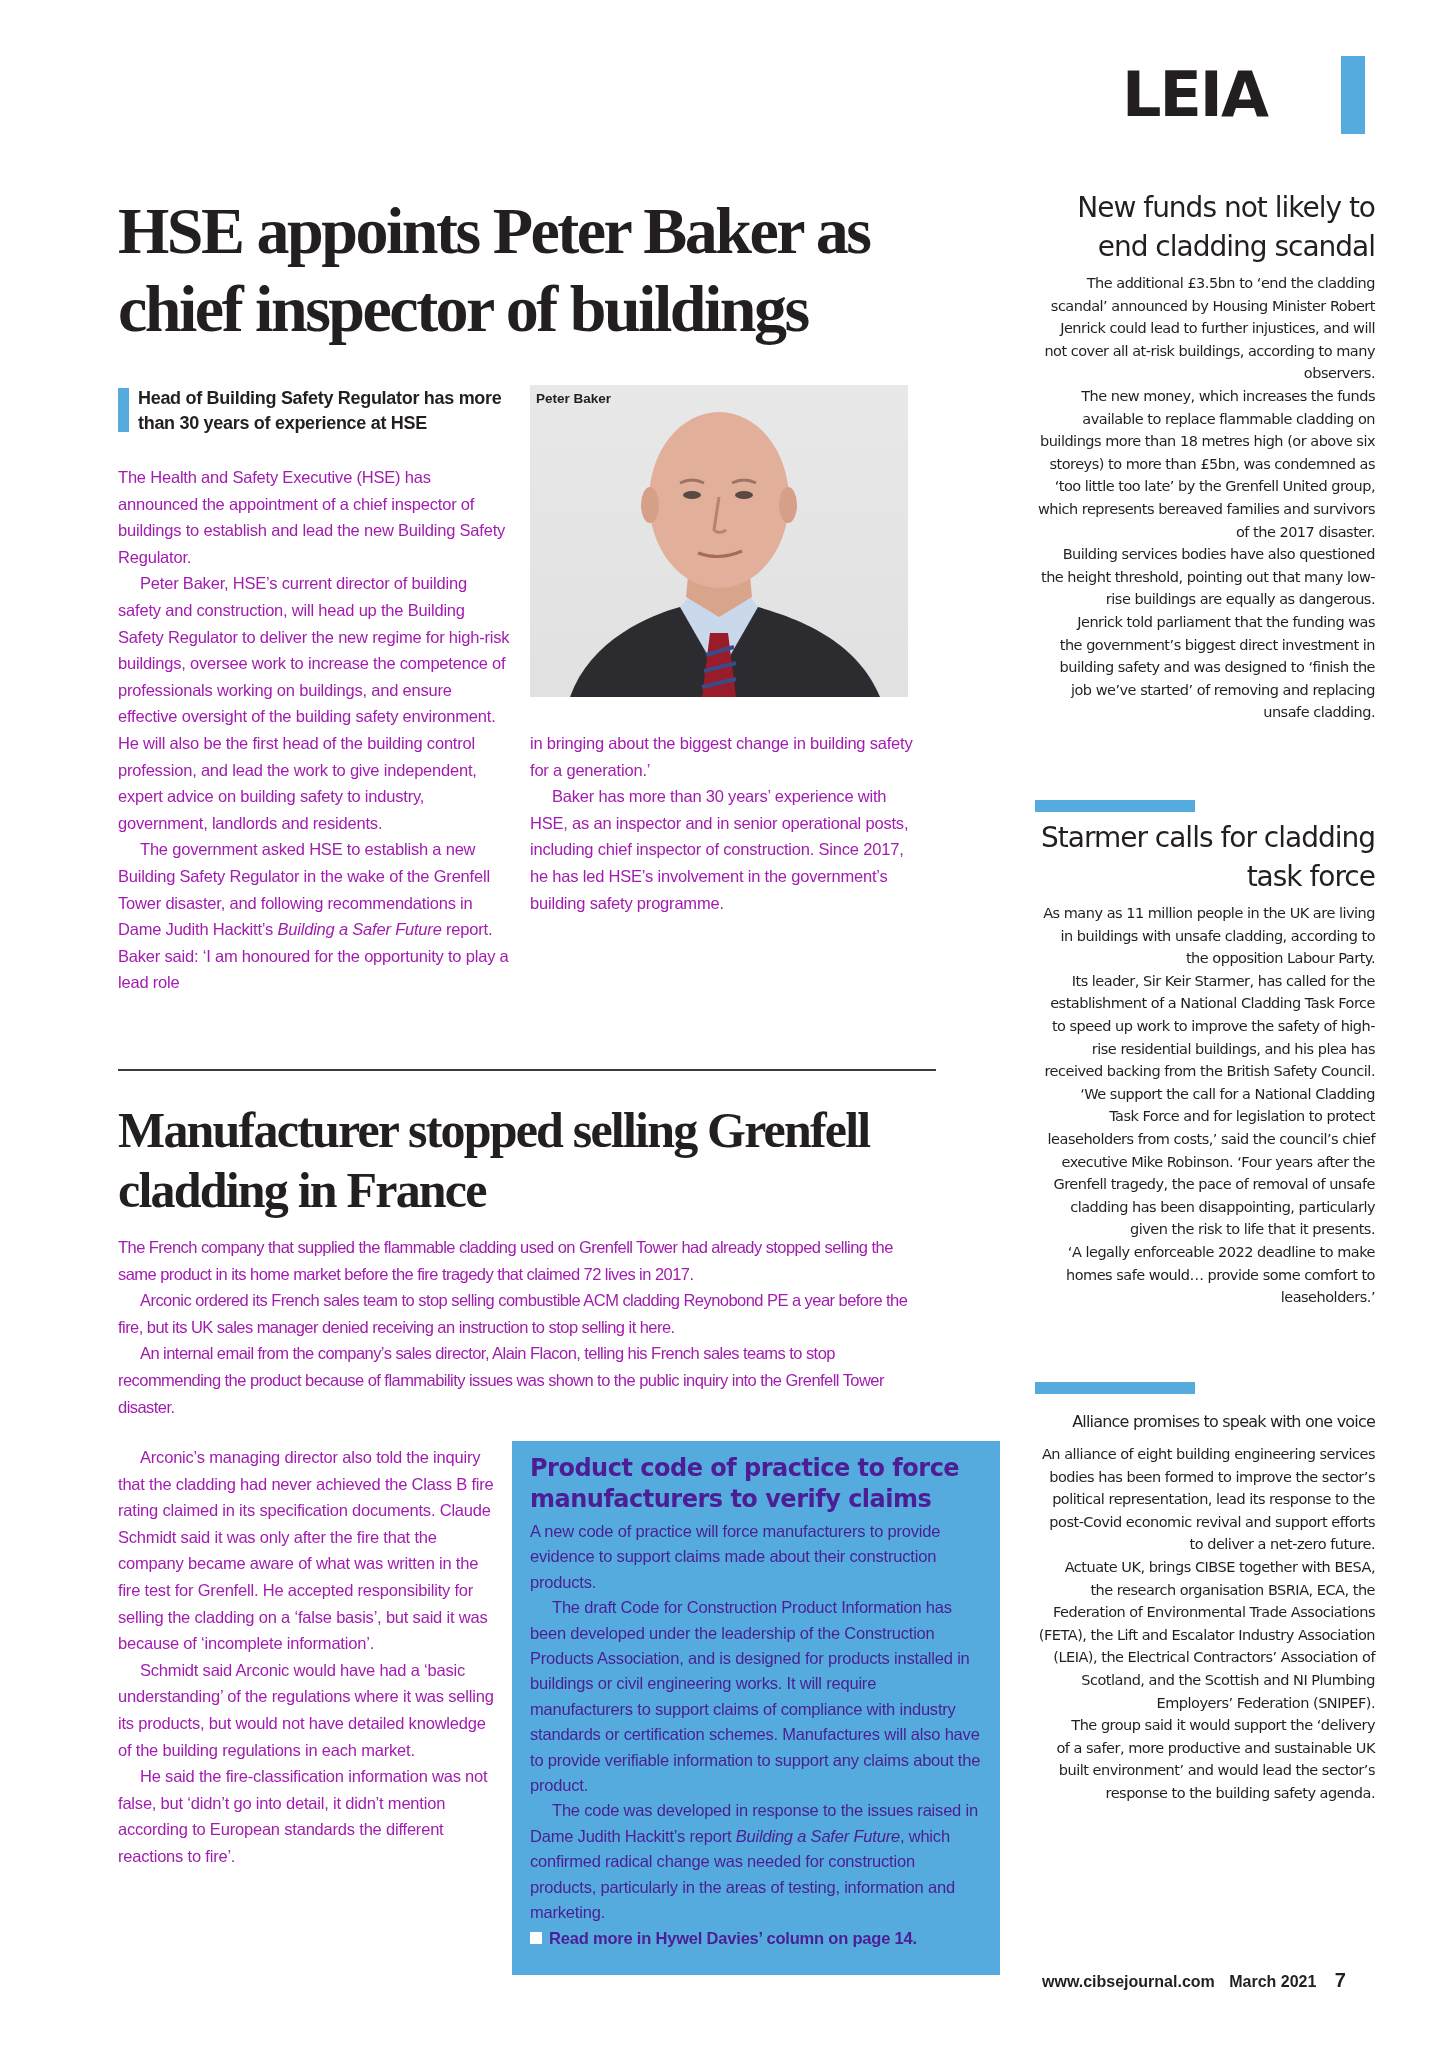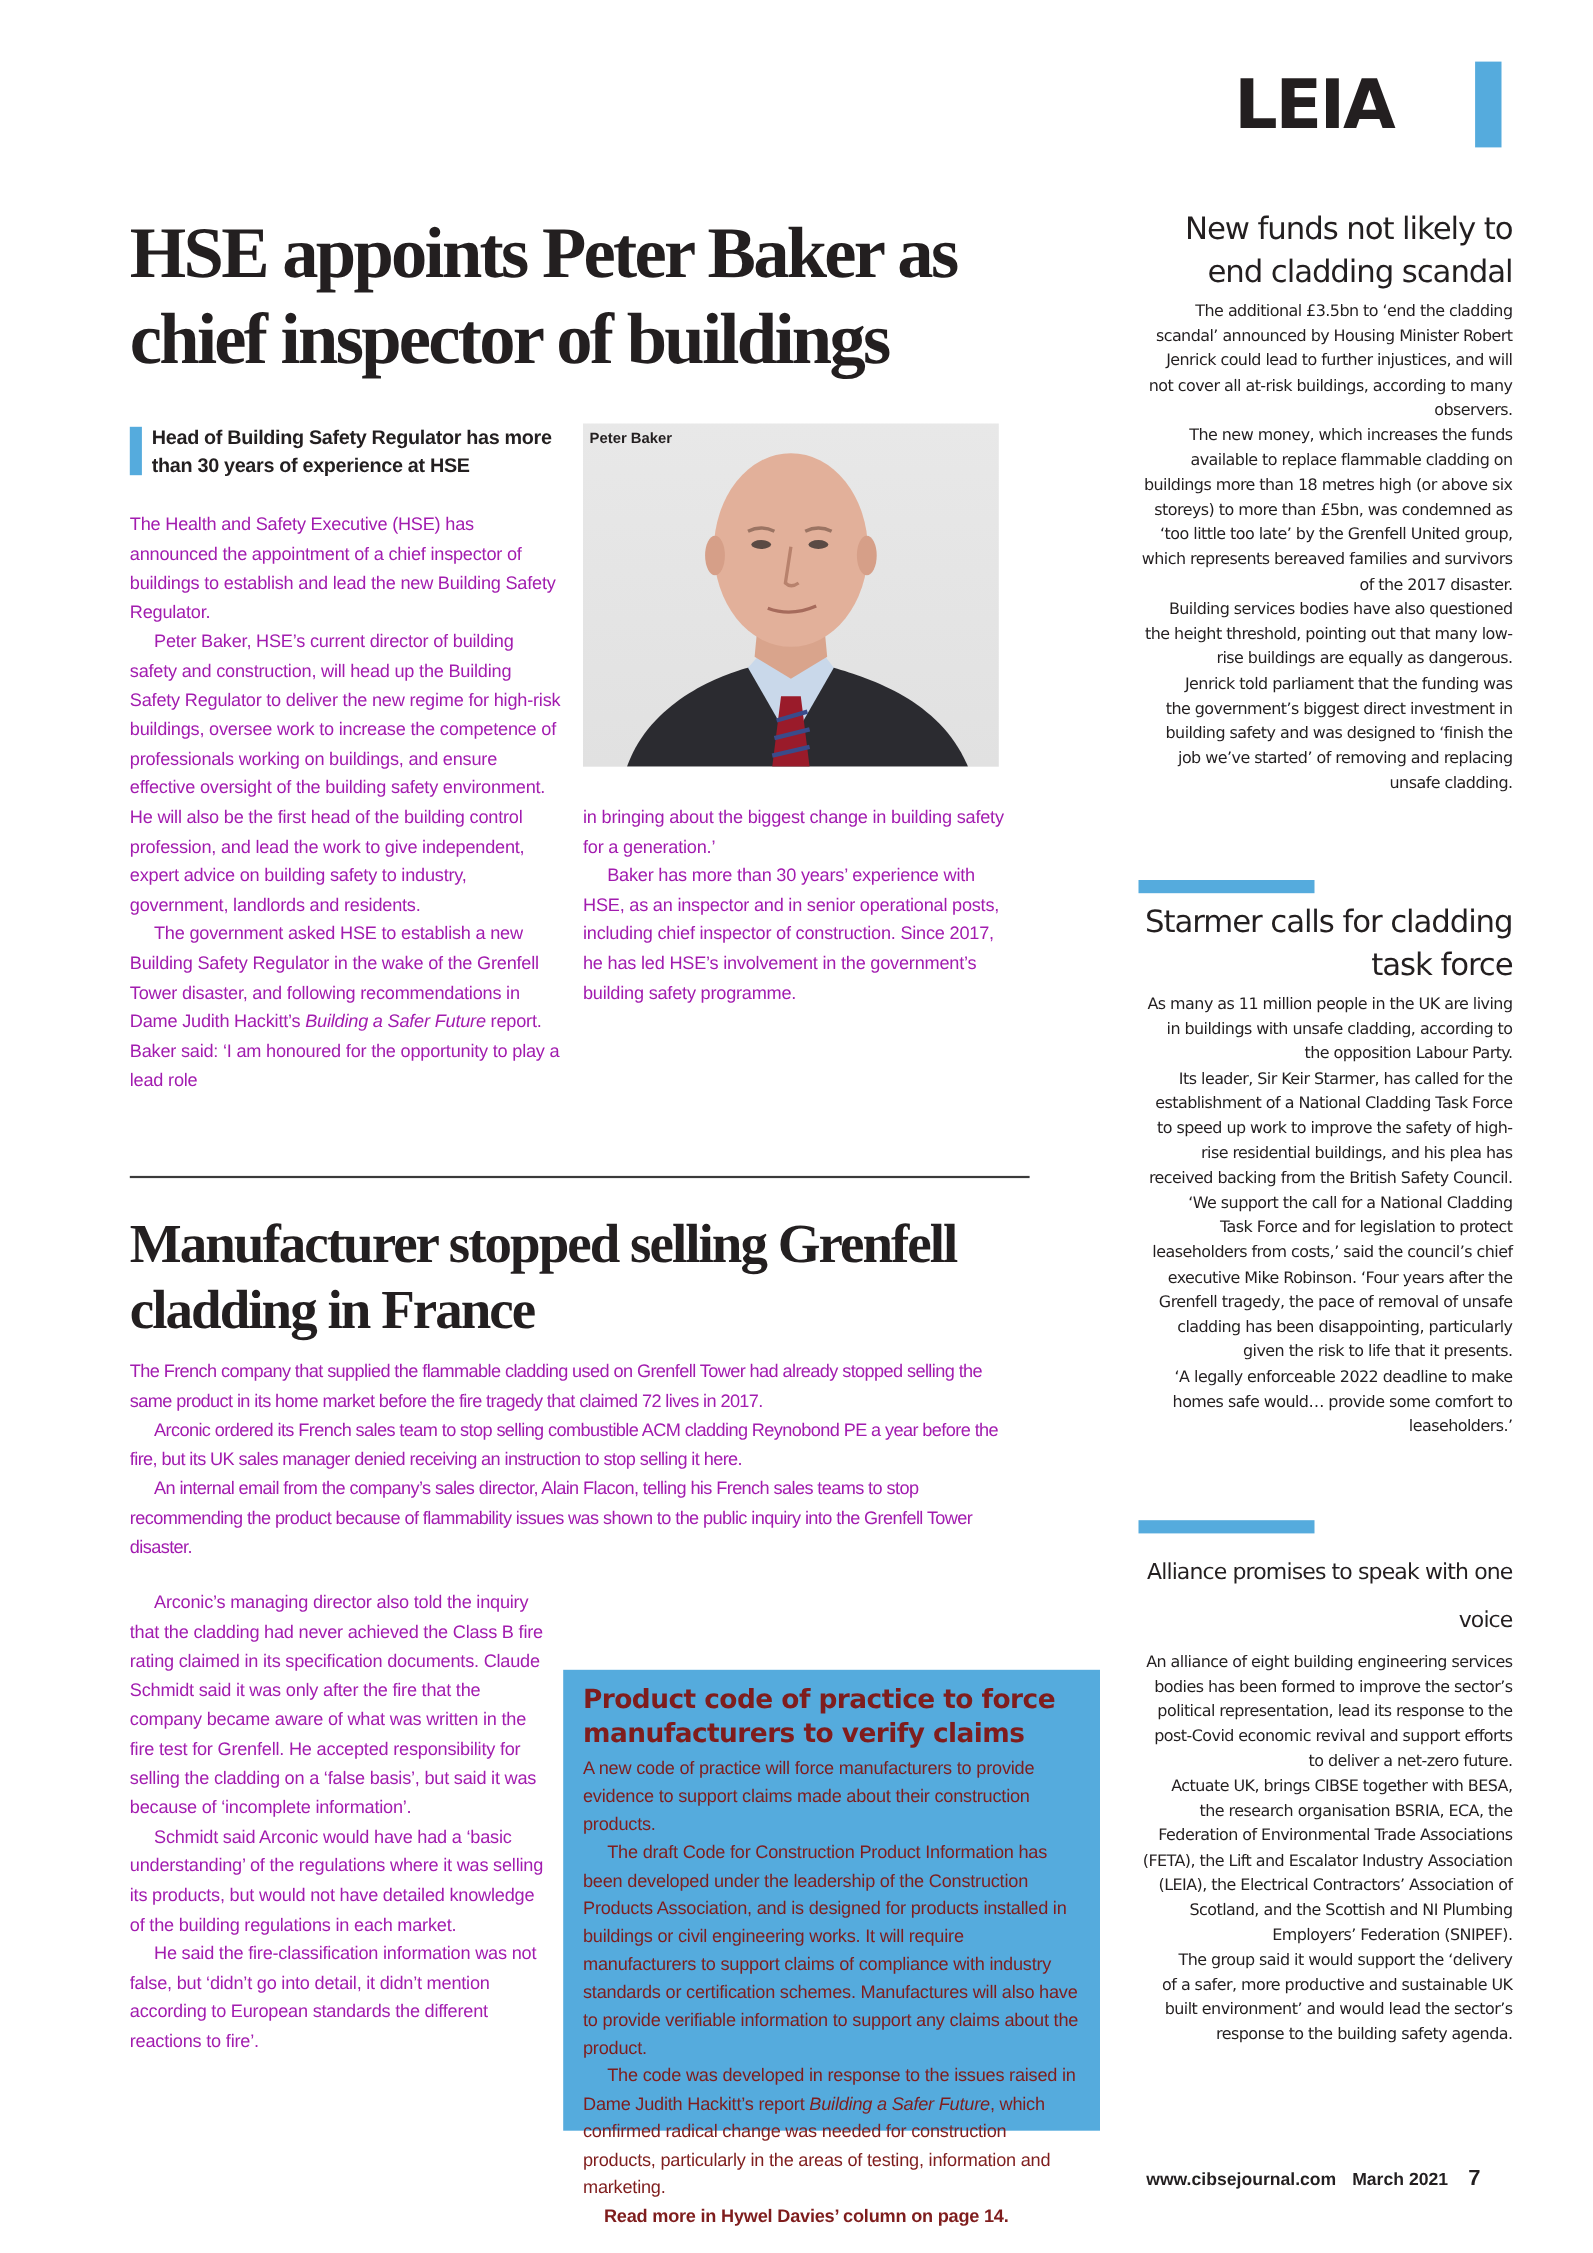--- a/index.html
+++ b/index.html
@@ -32,31 +32,31 @@
   .photo { left: 530px; top: 385px; width: 378px; height: 312px; background: linear-gradient(180deg,#e8e8e8 0%,#e1e1e1 100%); overflow: hidden; }
   .photo-caption { position: absolute; left: 6px; top: 6px; font-weight: bold; font-size: 13.5px; color: #231f20; }
   .photo svg { position: absolute; left: 0; top: 0; }
 
   .rule { left: 118px; top: 1069px; width: 818px; height: 2px; background: #3a3a3a; }
 
   .second-body { left: 118px; top: 1234px; width: 814px; font-size: 16.5px; line-height: 26.6px; letter-spacing: -0.55px; }
   .col3 { left: 118px; top: 1444px; width: 380px; }
 
   
-  .bluebox { left: 512px; top: 1518px; width: 488px; height: 419px; background: #55abdd; color: #7f1d1d; padding: 12px 18px 0 18px; }
+  .bluebox { left: 512px; top: 1441px; width: 488px; height: 534px; background: #55abdd; color: #4c1d95; padding: 12px 18px 0 18px; }
   .bluebox h3 { font-family: "DejaVu Sans", sans-serif; font-weight: bold; font-size: 24px; line-height: 31px; letter-spacing: -0.5px; margin-bottom: 4px; }
   .bluebox p { font-size: 16.5px; line-height: 25.4px; letter-spacing: -0.2px; }
   .bluebox p.ind { text-indent: 22px; }
   .bluebox .readmore { font-weight: bold; }
   .bluebox .square { display: inline-block; width: 12px; height: 12px; background: #fff; margin-right: 7px; vertical-align: 0px; }
 
   
   .side { left: 1035px; width: 340px; font-family: "DejaVu Sans", sans-serif; text-align: right; }
   .side h2 { font-family: "DejaVu Sans", sans-serif; font-weight: normal; font-size: 28px; line-height: 39px; color: #231f20; letter-spacing: -1px; margin-bottom: 6px; }
-  .side h2.sm { font-size: 20px; line-height: 44px; letter-spacing: -0.8px; }
+  .side h2.sm { font-size: 16px; line-height: 31px; letter-spacing: -0.8px; }
   .side p { font-size: 14.5px; line-height: 22.6px; color: #231f20; letter-spacing: -0.5px; }
   .side p.ind { text-indent: 20px; }
   .side-bar { left: 1035px; width: 160px; height: 12px; background: #55abdd; }
 
   
   .footer { left: 1042px; top: 1969px; font-family: "Liberation Sans", sans-serif; font-weight: bold; font-size: 16px; color: #231f20; }
   .footer .page { font-size: 20px; margin-left: 14px; }
   .footer .date { margin-left: 10px; }
   em { font-style: italic; }
 </style>

